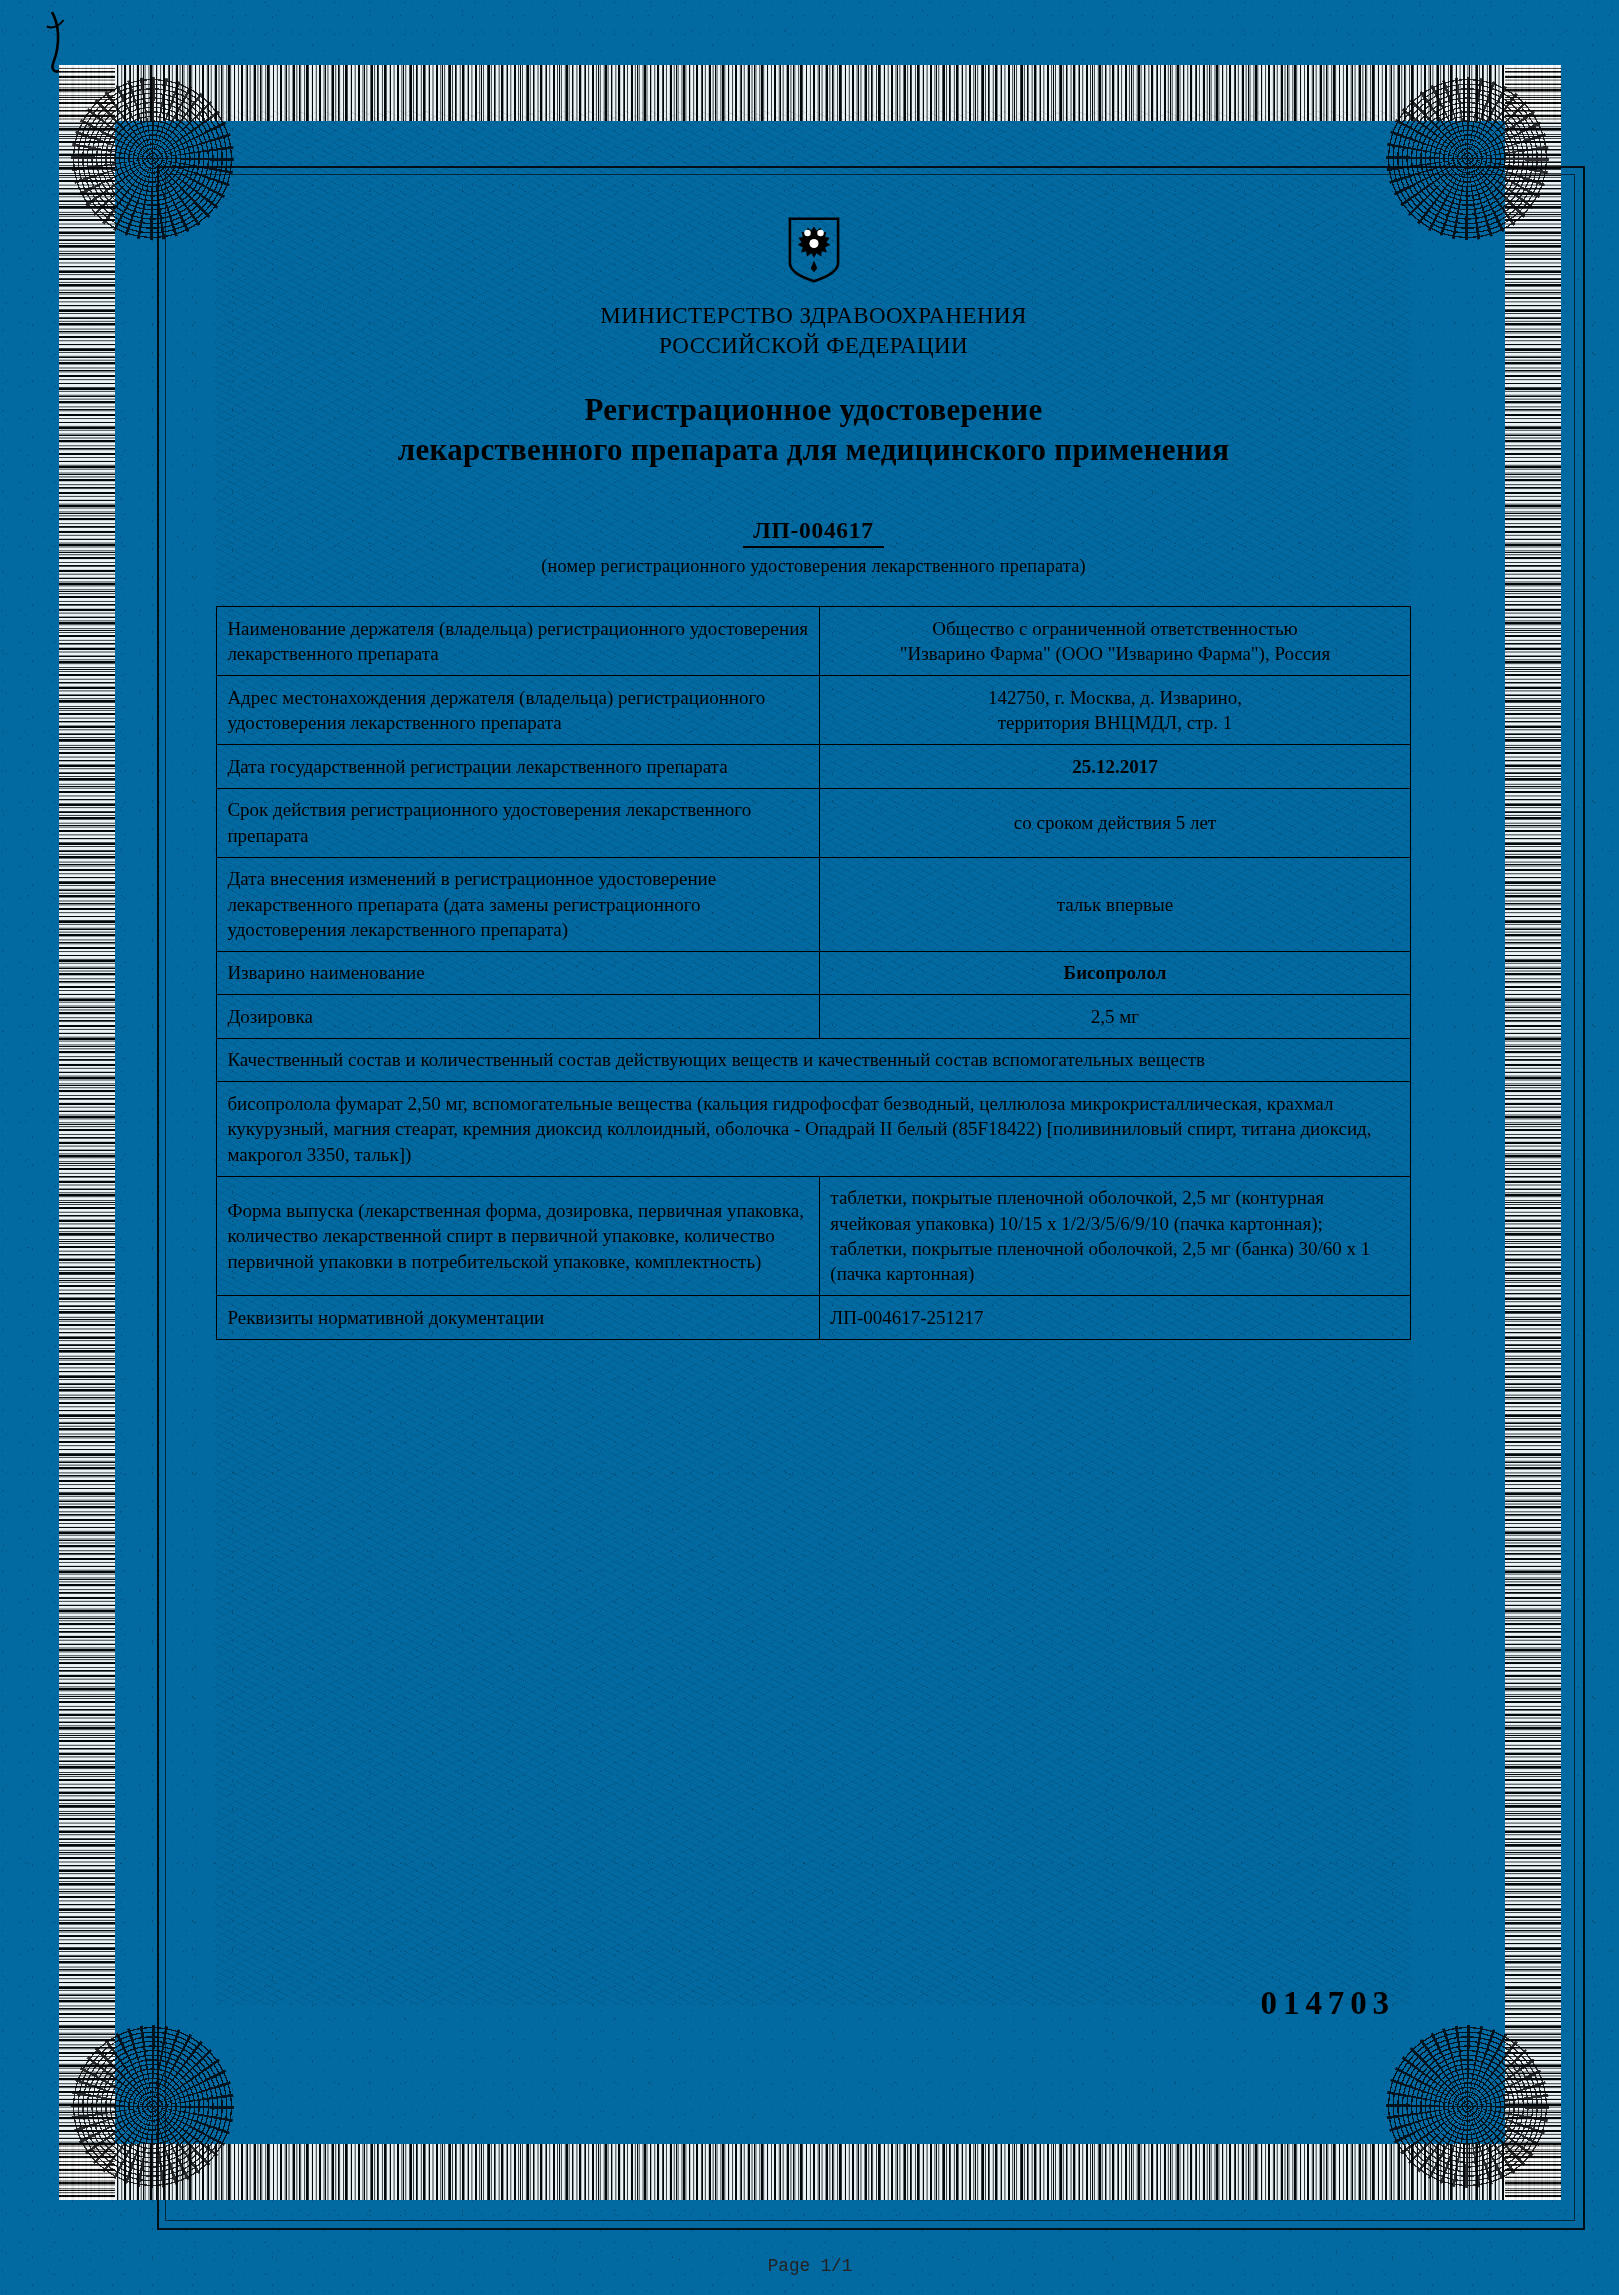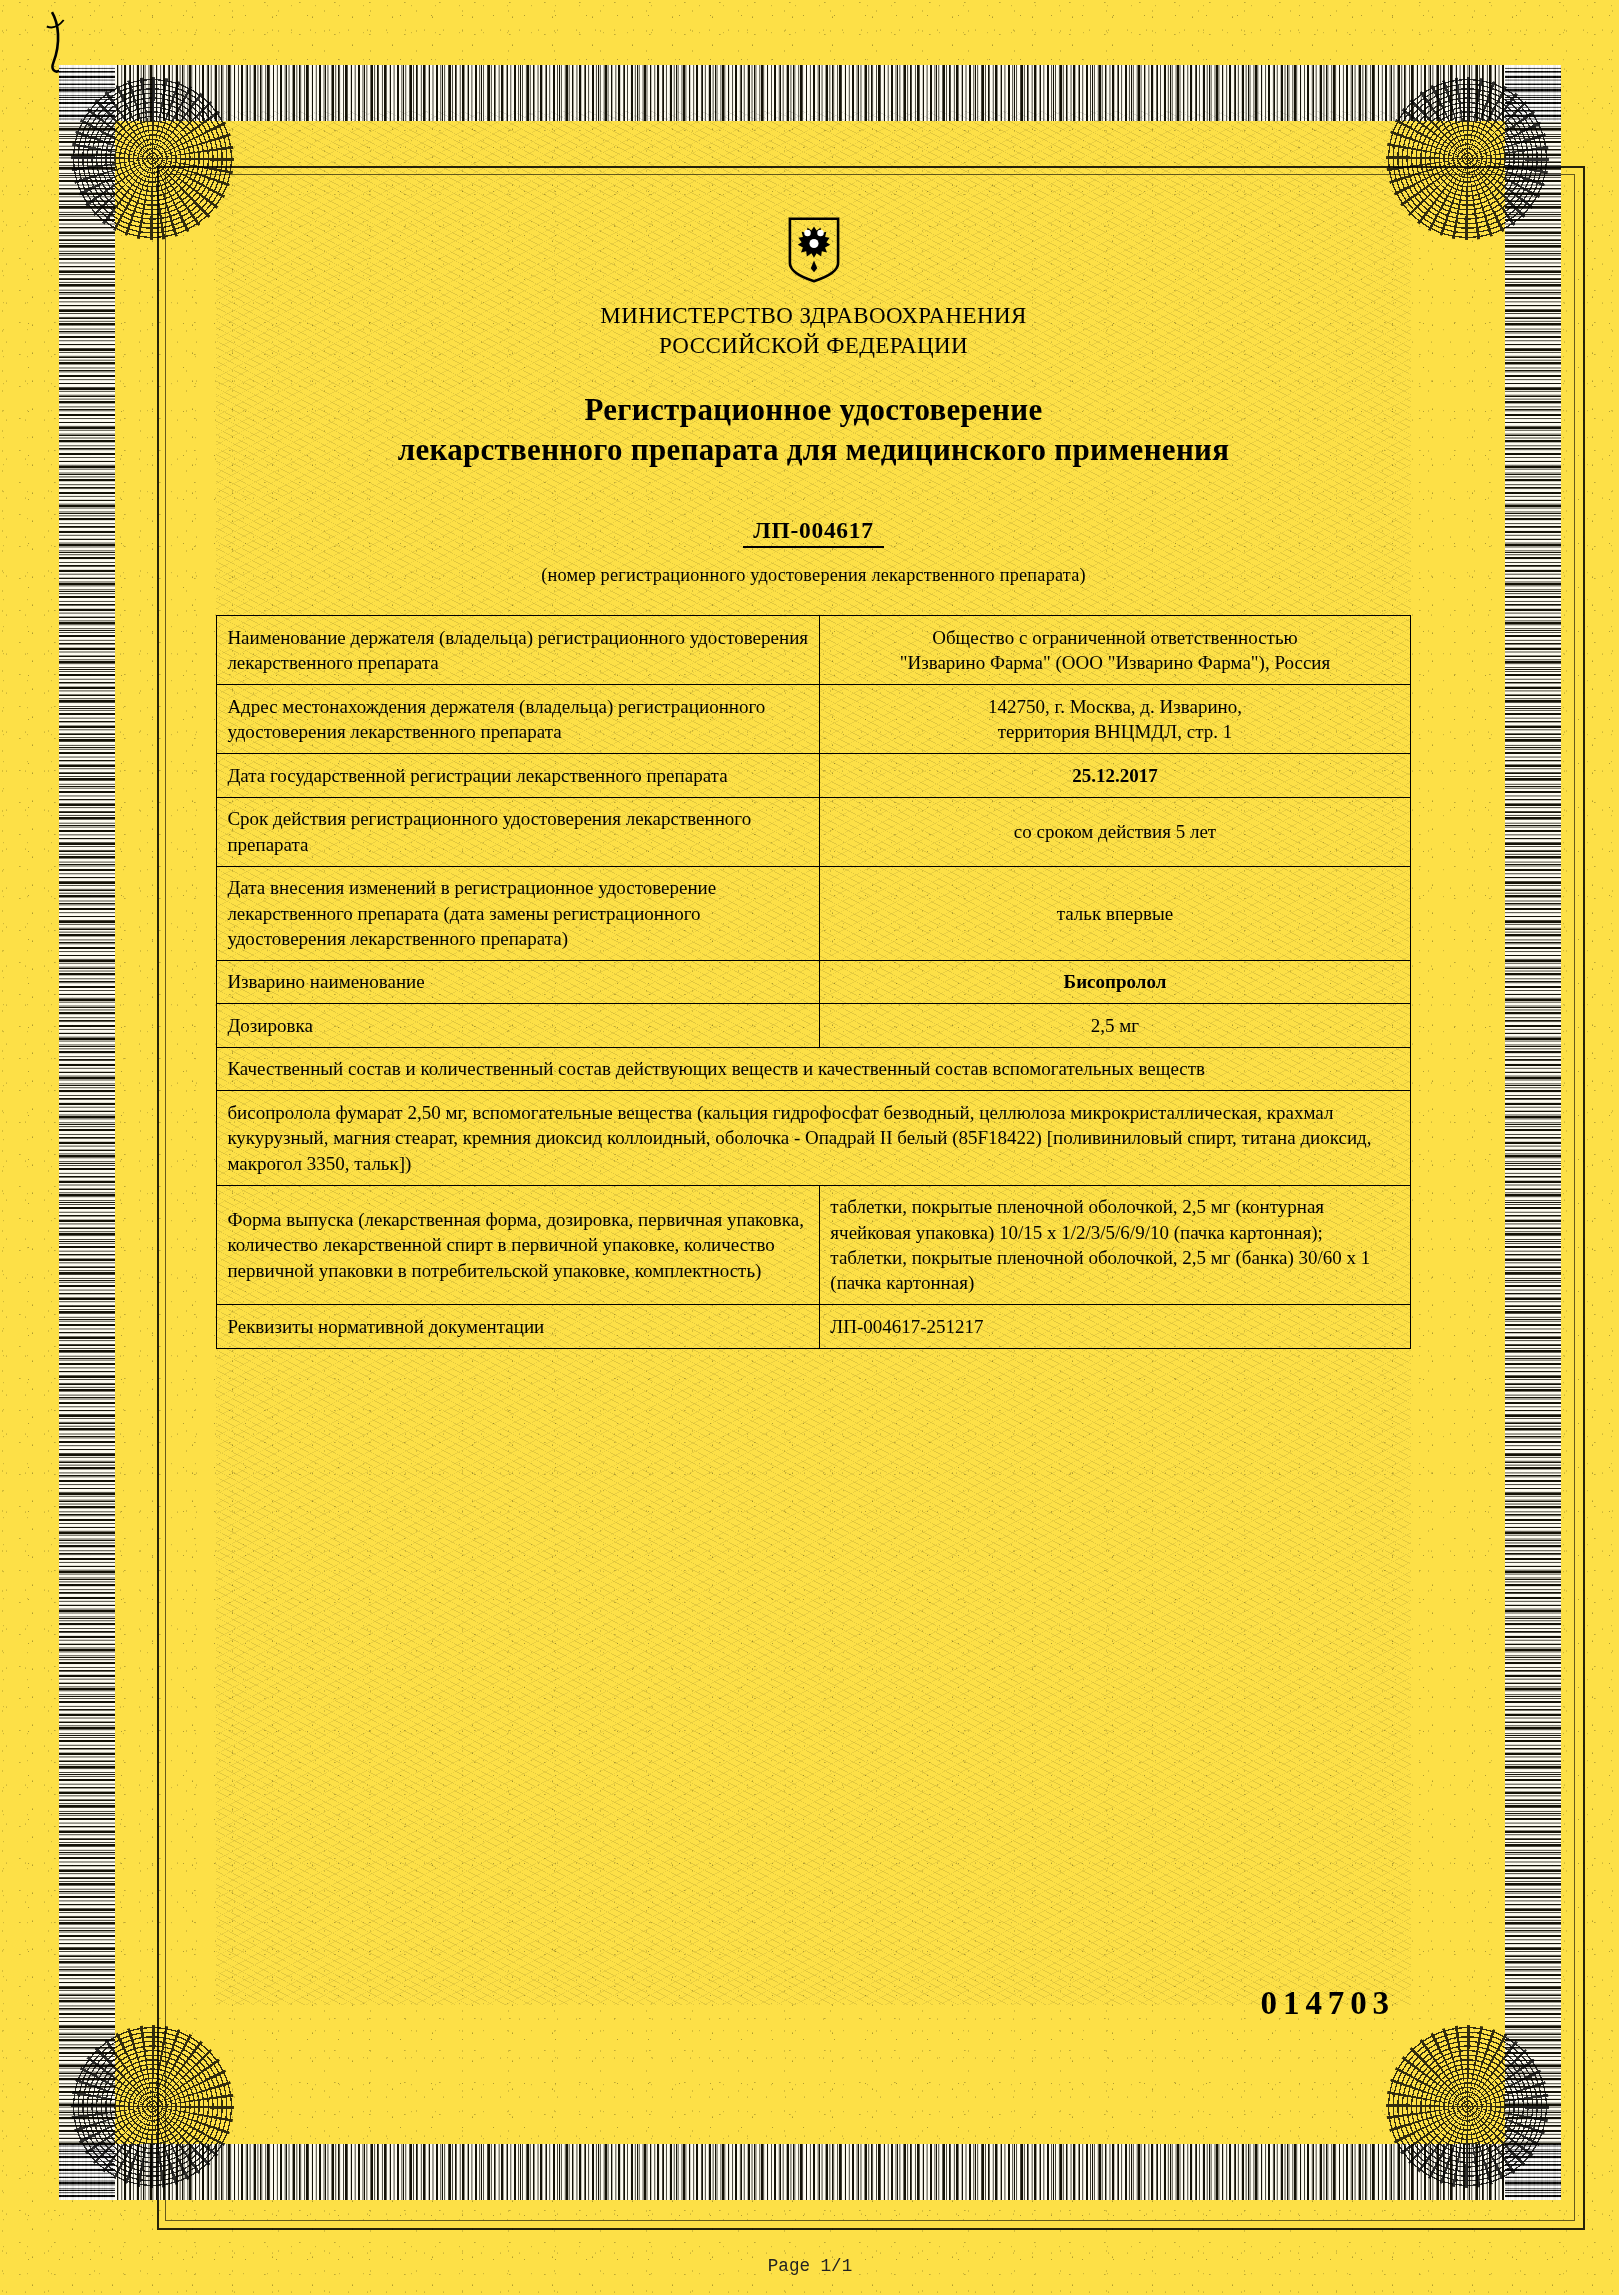--- a/index.html
+++ b/index.html
@@ -3,21 +3,21 @@
 <meta charset="utf-8">
 <style>
   html,body{margin:0;padding:0;background:#fff;}
   body{
     width:1620px;height:2295px;position:relative;overflow:hidden;
     font-family:"Liberation Serif",serif;color:#000;
   }
 
   
   .page{
-    position:absolute;inset:0;background:#fde047;
+    position:absolute;inset:0;background:#0369a1;
   }
   
   .speckle{
     position:absolute;inset:0;pointer-events:none;opacity:.30;
     background-image:
       radial-gradient(circle at 13% 22%, #000 0.5px, transparent 0.7px),
       radial-gradient(circle at 57% 8%,  #000 0.4px, transparent 0.7px),
       radial-gradient(circle at 81% 61%, #000 0.5px, transparent 0.7px),
       radial-gradient(circle at 33% 77%, #000 0.4px, transparent 0.7px),
       radial-gradient(circle at 92% 35%, #000 0.3px, transparent 0.6px),
@@ -105,21 +105,21 @@
   .title{
     text-align:center;font-weight:bold;font-size:31px;line-height:1.30;
     margin-top:29px;letter-spacing:0.3px;
   }
   .regno{
     text-align:center;margin-top:47px;font-size:23.5px;font-weight:bold;
     letter-spacing:0.7px;
   }
   .regno span{border-bottom:2.6px solid #000;padding:0 10.4px 2.6px 10.4px;}
   .regno-cap{
-    text-align:center;font-size:18.3px;margin-top:21px;letter-spacing:0.2px;
+    text-align:center;font-size:18.3px;margin-top:12px;letter-spacing:0.2px;
   }
 
   
   table.cert{
     width:100%;border-collapse:collapse;margin-top:29px;
     font-size:19px;line-height:1.34;
   }
   table.cert td{
     border:1.3px solid #000;padding:8.5px 10.4px;vertical-align:middle;
   }

